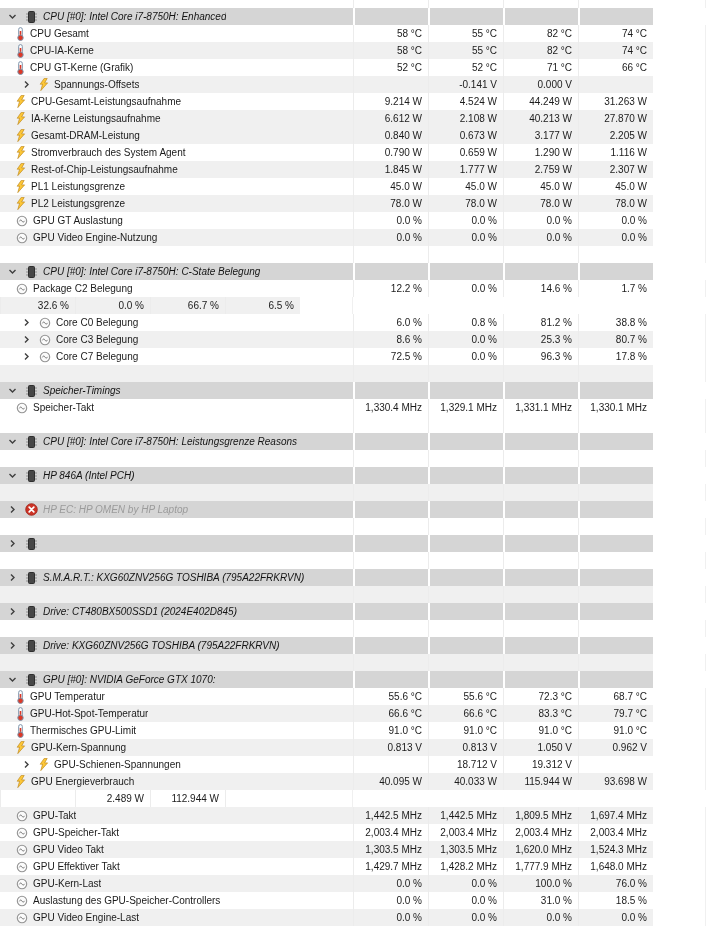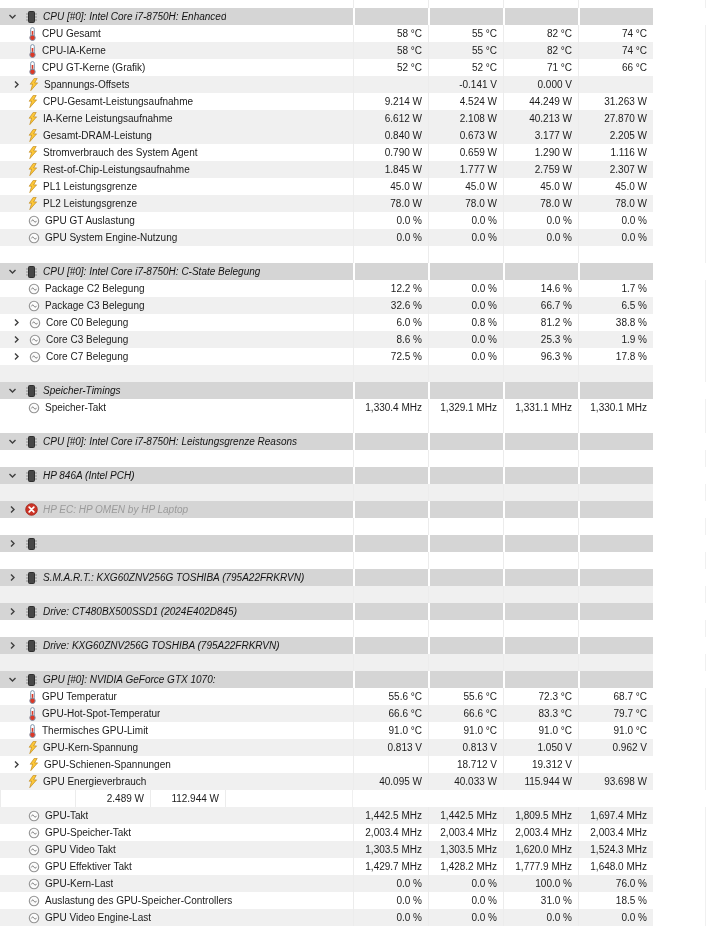--- a/index.html
+++ b/index.html
@@ -18,22 +18,22 @@
   .tail{flex:1;display:flex;}
   .tailline{width:52px;border-right:1px solid #f0f0f0;}
   .row.shade .lbl,.row.shade .cell{background:#f0f0f0;}
   .row.header .lbl,.row.header .cell{background:#d5d5d5;}
   .row.header .cell{border-left:2px solid #ffffff;}
   .label{overflow:hidden;text-overflow:clip;}
   .row.header .label{font-style:italic;color:#141414;}
   .row.dim .label{color:#9b9b9b;}
   .ind-h{padding-left:6px;}
   .ind-h .icon{margin-left:7px;}
-  .ind-d{padding-left:28px;}
-  .ind-dc{padding-left:10px;}
+  .ind-d{padding-left:16px;}
+  .ind-dc{padding-left:20px;}
   .ind-dc .icon{margin-left:7px;}
   .chev{width:12px;display:inline-flex;justify-content:center;align-items:center;flex:none;}
   .icon{display:inline-flex;align-items:center;flex:none;margin-right:5px;}
   .icon svg,.chev svg{display:block;}
 </style>
 </head>
 <body>
 
 <div id="screen">
     <div class="row partial">
@@ -291,21 +291,21 @@
       </div>
     </div>
     <div class="row data shade">
       <div class="lbl ind-d">
         <span class="icon">
           <svg width="12" height="12" viewBox="0 0 12 12">
             <circle cx="6" cy="6" r="4.7" fill="#fbfbfb" stroke="#949494" stroke-width="1.1"></circle>
             <path d="M3.3,6.4 C4.2,4.6 5.1,4.6 6,6.1 C6.8,7.5 7.7,7.4 8.7,5.8" fill="none" stroke="#6f6f6f" stroke-width="0.9"></path>
           </svg>
         </span>
-        <span class="label">GPU System Engine-Nutzung</span>
+        <span class="label">GPU Video Engine-Nutzung</span>
       </div>
       <div class="cell">0.0 %</div>
       <div class="cell">0.0 %</div>
       <div class="cell">0.0 %</div>
       <div class="cell">0.0 %</div>
       <div class="tail">
         <div class="tailline"></div>
       </div>
     </div>
     <div class="row spacer">
@@ -358,29 +358,20 @@
       </div>
       <div class="cell">12.2 %</div>
       <div class="cell">0.0 %</div>
       <div class="cell">14.6 %</div>
       <div class="cell">1.7 %</div>
       <div class="tail">
         <div class="tailline"></div>
       </div>
     </div>
     <div class="row data shade">
-      <div class="lbl ind-d">
-        <span class="icon">
-          <svg width="12" height="12" viewBox="0 0 12 12">
-            <circle cx="6" cy="6" r="4.7" fill="#fbfbfb" stroke="#949494" stroke-width="1.1"></circle>
-            <path d="M3.3,6.4 C4.2,4.6 5.1,4.6 6,6.1 C6.8,7.5 7.7,7.4 8.7,5.8" fill="none" stroke="#6f6f6f" stroke-width="0.9"></path>
-          </svg>
-        </span>
-        <span class="label">Package C3 Belegung</span>
-      </div>
       <div class="cell">32.6 %</div>
       <div class="cell">0.0 %</div>
       <div class="cell">66.7 %</div>
       <div class="cell">6.5 %</div>
       <div class="tail">
         <div class="tailline"></div>
       </div>
     </div>
     <div class="row data">
       <div class="lbl ind-dc">
@@ -416,21 +407,21 @@
           <svg width="12" height="12" viewBox="0 0 12 12">
             <circle cx="6" cy="6" r="4.7" fill="#fbfbfb" stroke="#949494" stroke-width="1.1"></circle>
             <path d="M3.3,6.4 C4.2,4.6 5.1,4.6 6,6.1 C6.8,7.5 7.7,7.4 8.7,5.8" fill="none" stroke="#6f6f6f" stroke-width="0.9"></path>
           </svg>
         </span>
         <span class="label">Core C3 Belegung</span>
       </div>
       <div class="cell">8.6 %</div>
       <div class="cell">0.0 %</div>
       <div class="cell">25.3 %</div>
-      <div class="cell">1.9 %</div>
+      <div class="cell">80.7 %</div>
       <div class="tail">
         <div class="tailline"></div>
       </div>
     </div>
     <div class="row data">
       <div class="lbl ind-dc">
         <span class="chev">
           <svg width="11" height="11" viewBox="0 0 11 11">
             <polyline points="4,2.5 7,5.5 4,8.5" fill="none" stroke="#3f3f3f" stroke-width="1.4"></polyline>
           </svg>

